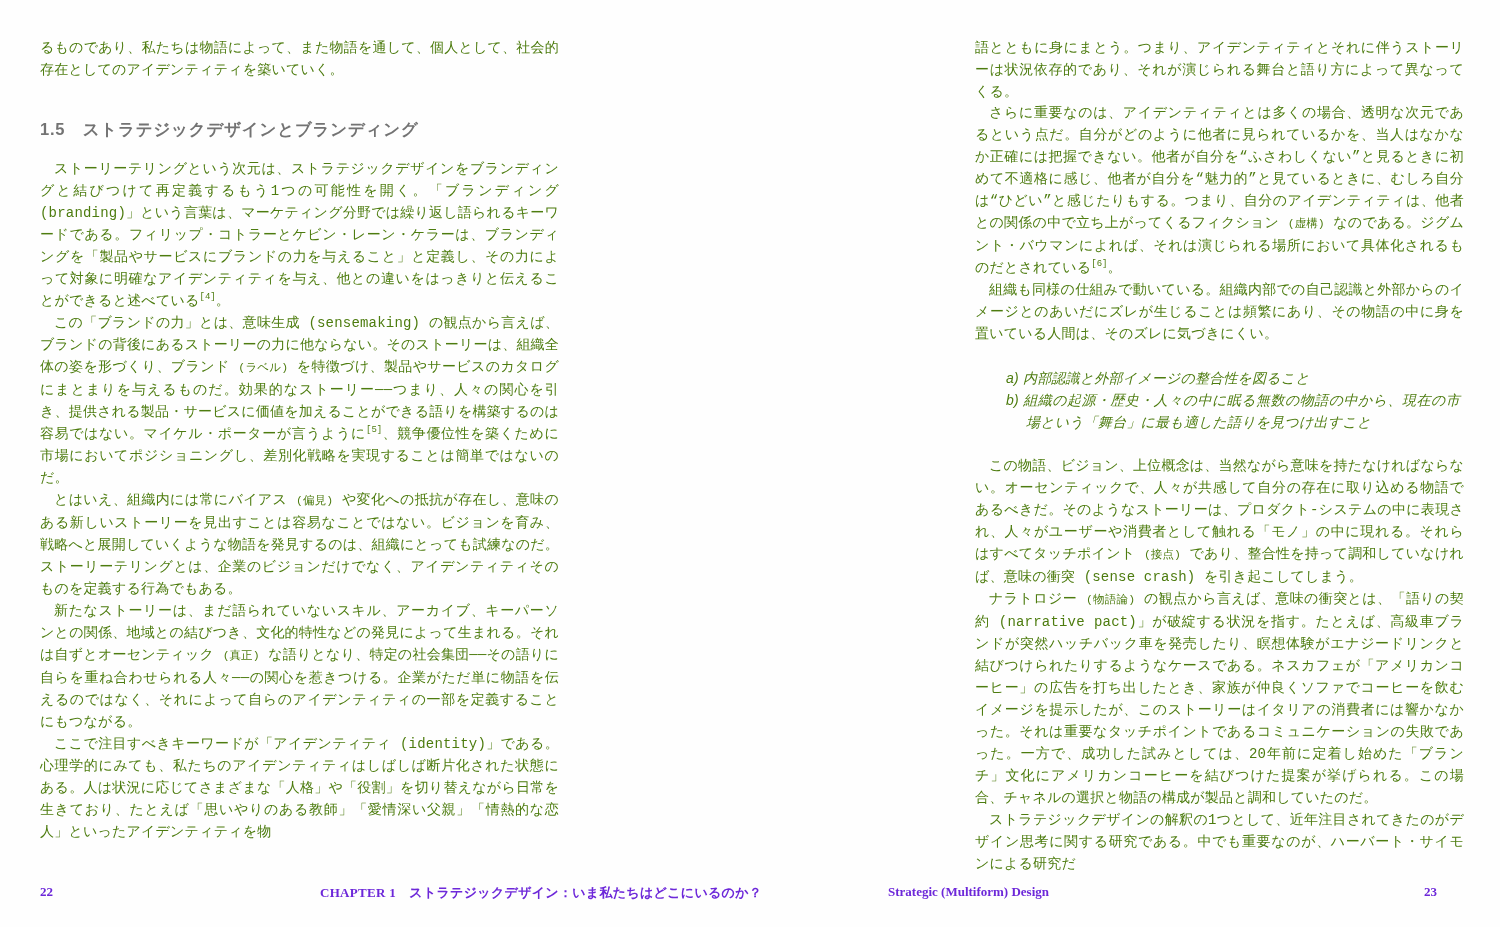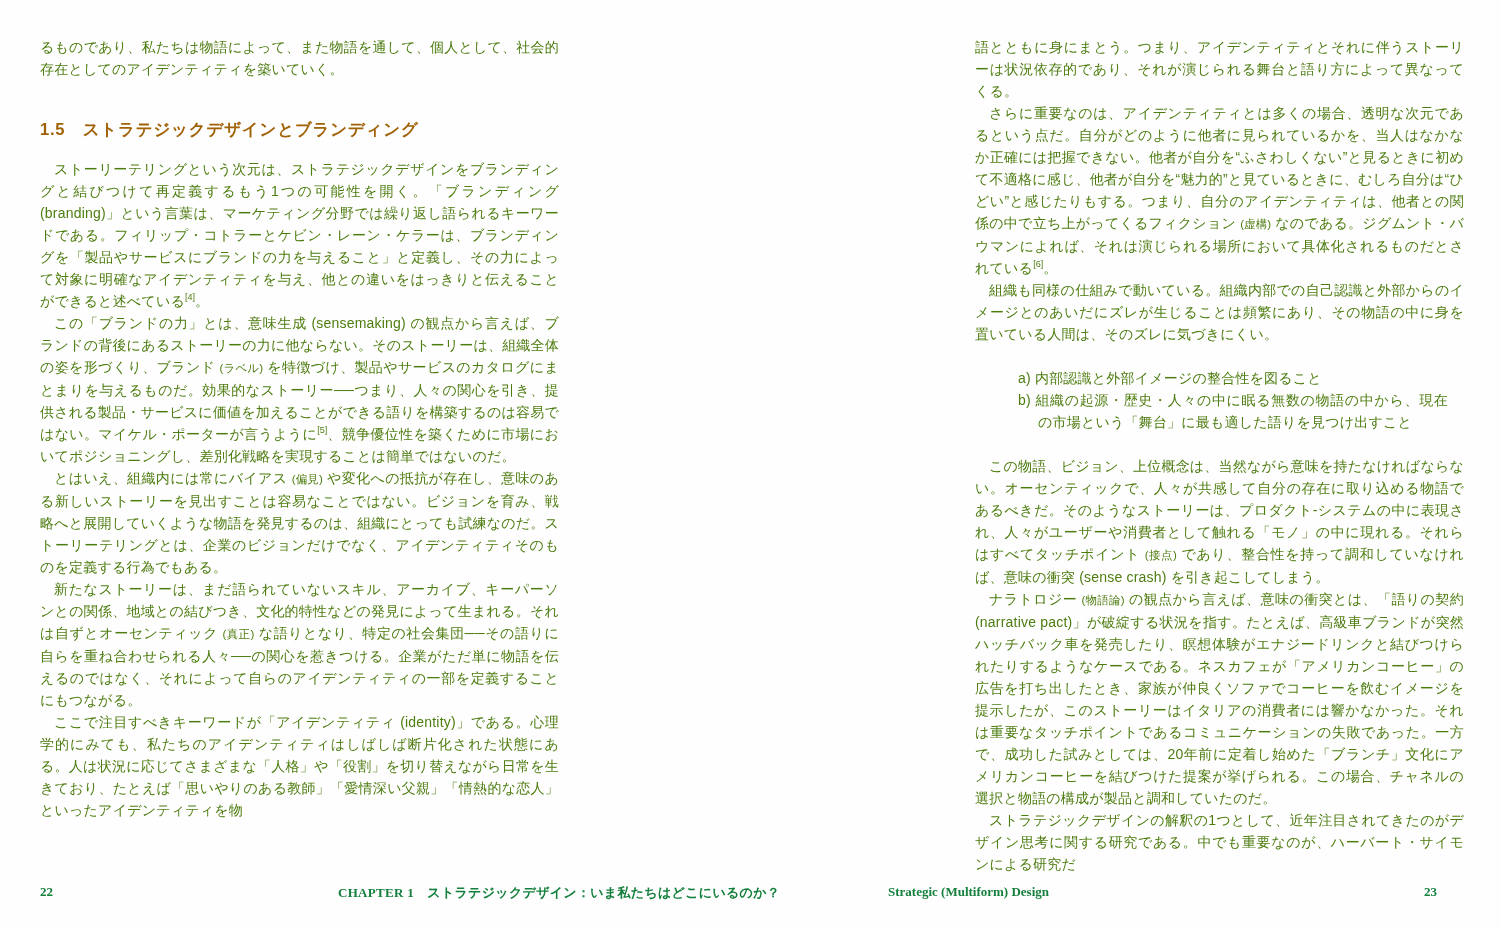--- a/index.html
+++ b/index.html
@@ -17,56 +17,56 @@
   .page-right { left: 975px; width: 489px; }
 
   .page p {
     margin: 0;
     font-size: 14px;
     line-height: 22px;
     text-align: justify;
     letter-spacing: 0.2px;
     color: #4d7c0f;
   }
-  .page p.indent { text-indent: 1em; }
+  .page p.indent { text-indent: 1em; font-family: Liberation Mono, monospace; }
 
   .page h2 {
     margin: 36px 0 16px 0;
     font-size: 16.5px;
     line-height: 26px;
     font-weight: bold;
-    color: #a16207;
+    color: #737373;
     letter-spacing: 0.8px;
   }
 
-  .olist { margin: 22px 16px; }
+  .olist { margin: 22px 4px; font-style: italic; }
   .olist p {
     padding-left: 47px;
     text-indent: -20px;
   }
 
   sup {
     font-size: 9px;
     line-height: 0;
     vertical-align: super;
     letter-spacing: 0;
   }
   .gloss { font-size: 11.5px; letter-spacing: 0; }
 
   .footer {
     position: absolute;
     top: 884px;
     font-family: "Liberation Serif", "DejaVu Serif", serif;
     font-weight: bold;
     font-size: 13px;
-    color: #15803d;
+    color: #6d28d9;
     white-space: nowrap;
   }
   #f-page-left  { left: 40px; }
-  #f-chapter    { left: 338px; letter-spacing: 0.3px; text-align: right; }
+  #f-chapter    { left: 320px; letter-spacing: 0.3px; text-align: right; }
   #f-book       { left: 888px; }
   #f-page-right { left: 1424px; width: 40px; text-align: left; }
 </style>
 </head>
 <body>
 
 <div class="spread">
 
   <div class="page page-left">
     <div>

